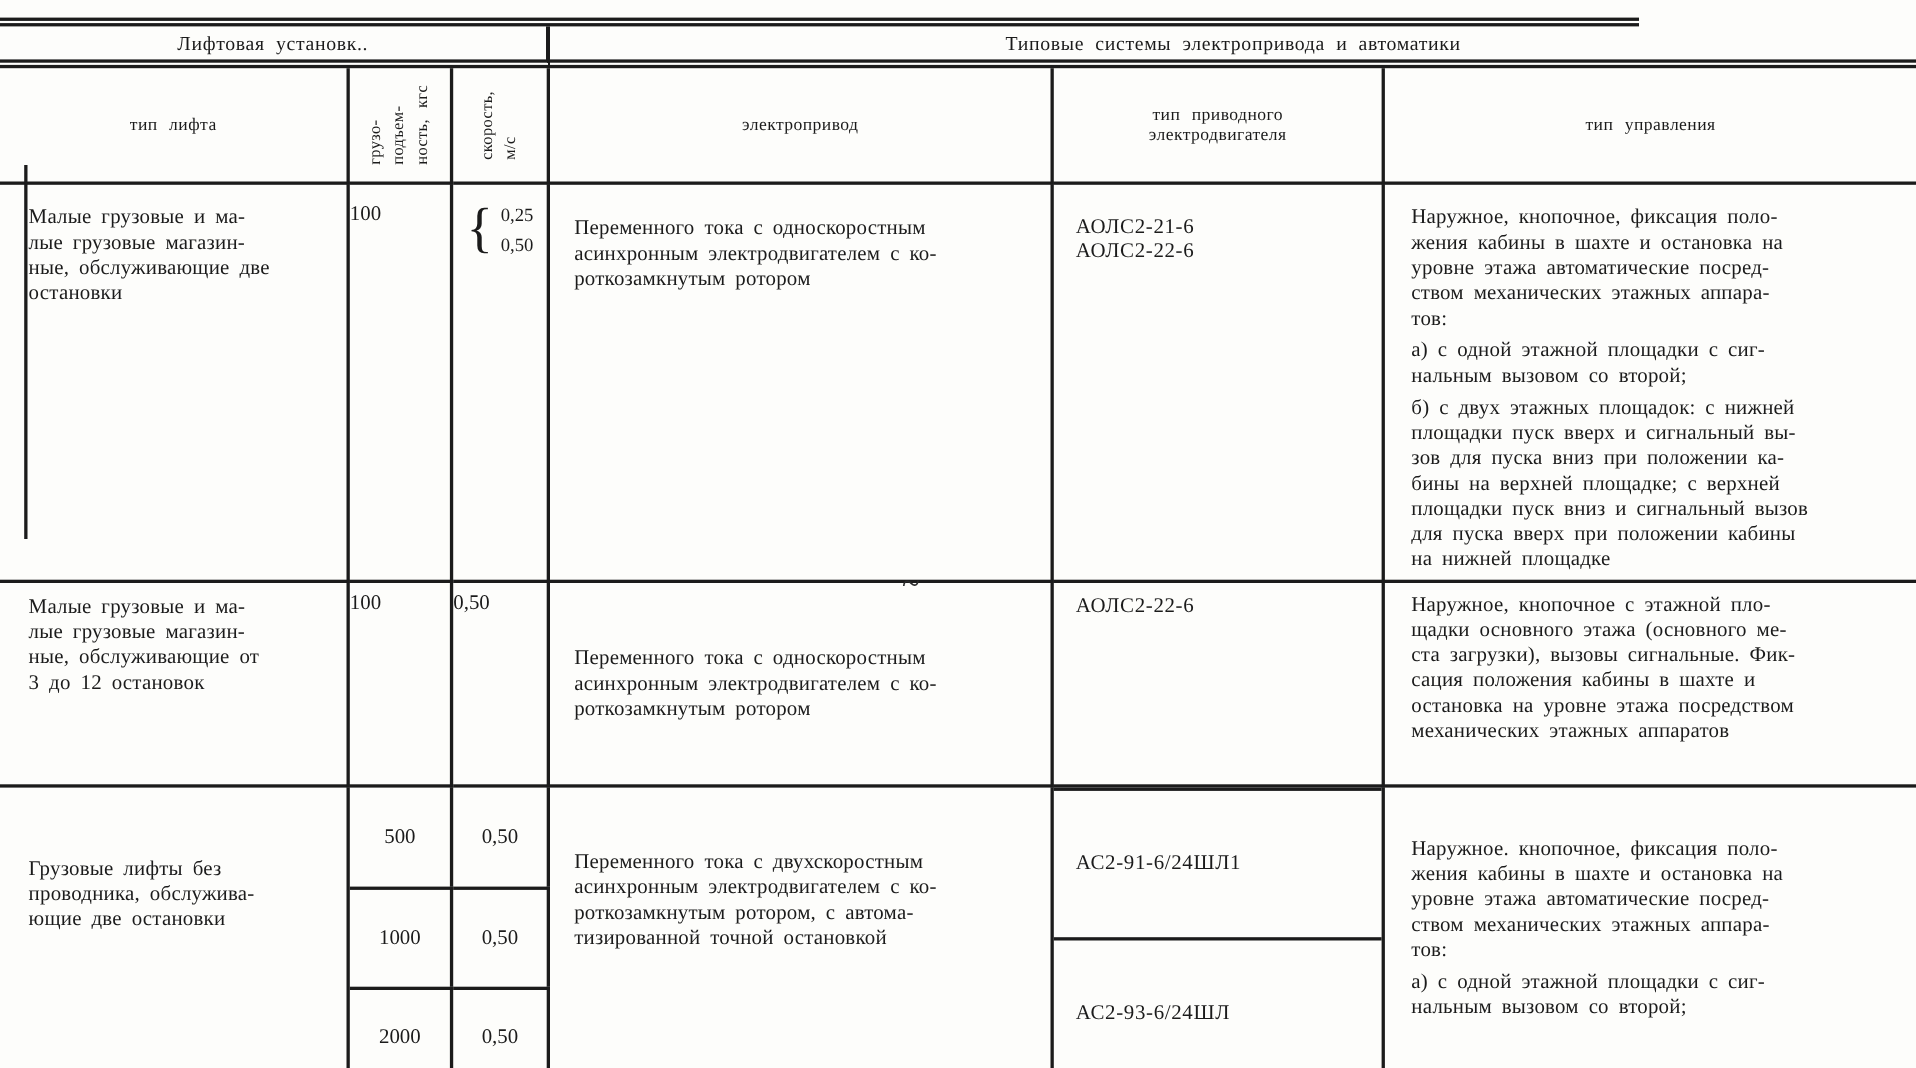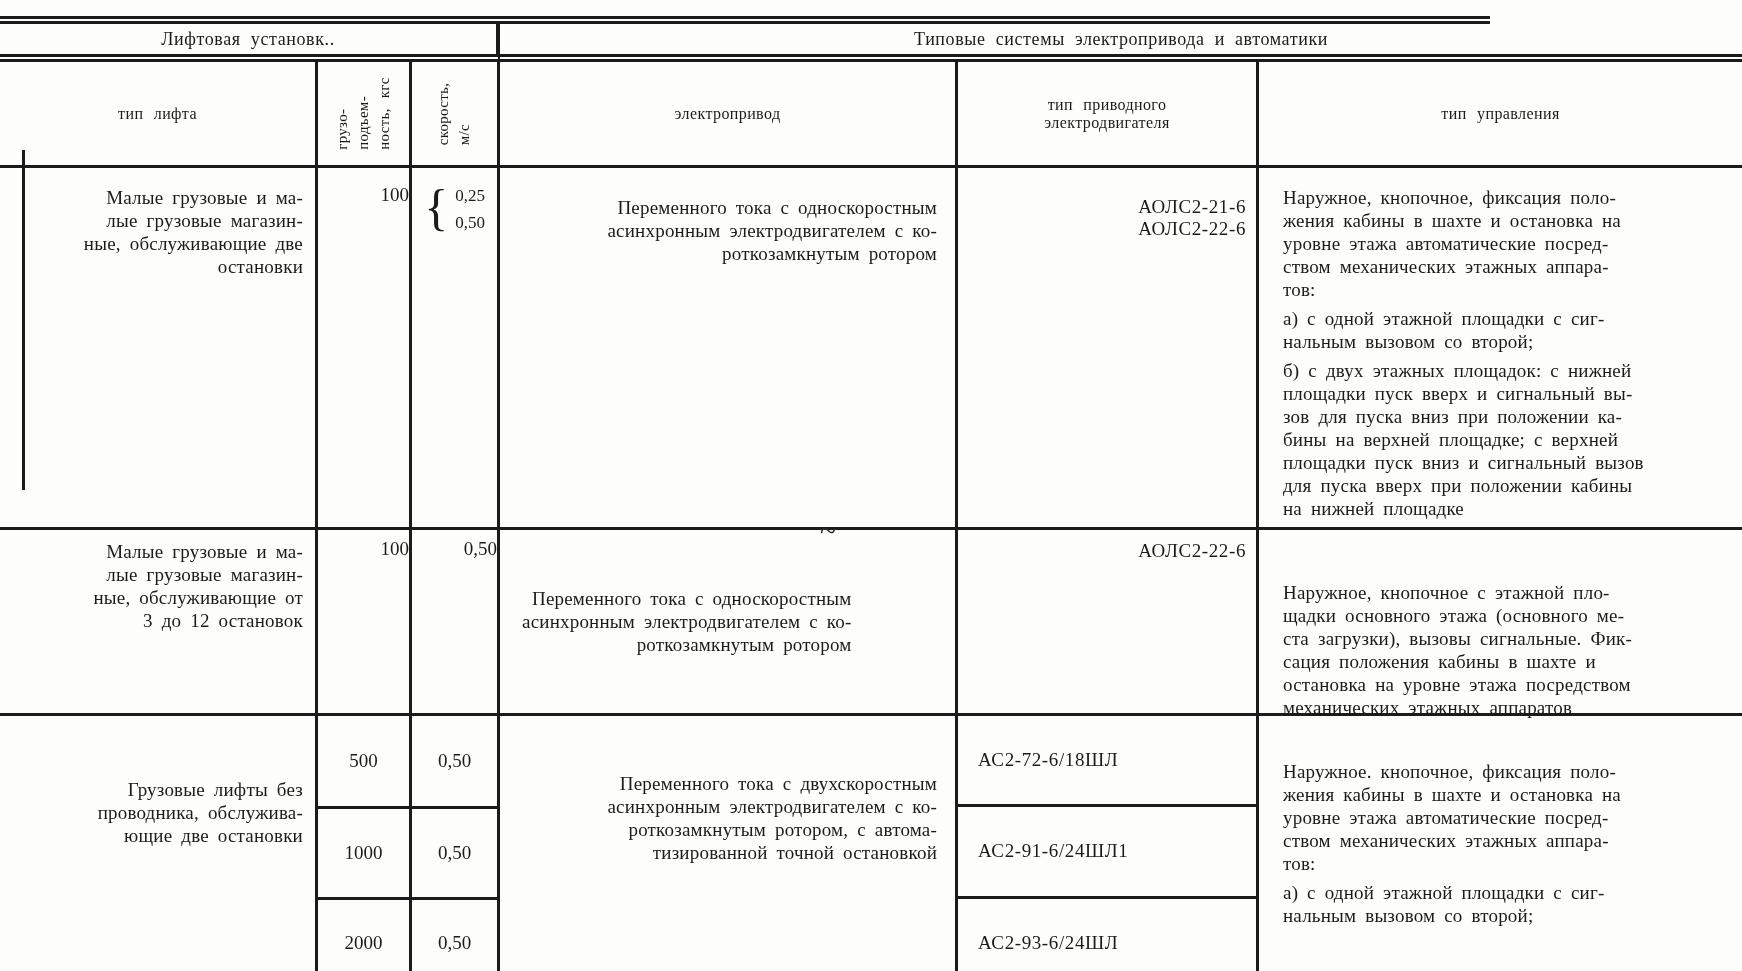--- a/index.html
+++ b/index.html
@@ -19,21 +19,21 @@
   .table{
     position:absolute;left:0;top:16px;
     width:1490px;height:971px;
     display:grid;
     grid-template-columns:318px 94px 88px 458px 301px 483px;
     grid-template-rows:38px 106px 362px 186px 1fr;
     border-top:8px double var(--ink);
   }
   .cell{min-width:0;min-height:0;}
   
-  .bR  {border-right:3px solid var(--ink);text-align:right;}
+  .bR  {border-right:3px solid var(--ink);}
   .bR4 {border-right:4px solid var(--ink);}
   .bB3 {border-bottom:3px solid var(--ink);}
   .bBd {border-bottom:8px double var(--ink);}
   .bT  {border-top:3px solid var(--ink);}
   
   .gh{display:flex;align-items:center;justify-content:center;
       font-size:18px;letter-spacing:.6px;word-spacing:5px;}
   .sh{display:flex;align-items:center;justify-content:center;
       font-size:16px;letter-spacing:.4px;word-spacing:6px;text-align:center;}
   .rot{transform:rotate(-90deg);white-space:pre-line;font-size:15px;
@@ -55,21 +55,21 @@
   .spdvals{font-size:17px;line-height:27px;padding-top:2px;}
   .r1c4{padding:28px 18px 0 22px;}
   .r1c5{padding:28px 10px 0 20px;}
   .r1c6{padding:18px 22px 0 24px;}
   
   .r2c1{padding:10px 12px 0 26px;}
   .r2c2{padding-top:8px;}
   .r2c3{padding-top:8px;}
   .r2c4{display:flex;align-items:center;padding:0 18px 0 22px;}
   .r2c5{padding:10px 10px 0 20px;}
-  .r2c6{padding:8px 22px 0 24px;margin-top:43px;}
+  .r2c6{padding:8px 22px 0 24px;}
   
   .r3c1{padding:62px 12px 0 26px;}
   .cs-grid{display:grid;grid-template-columns:94px 88px;grid-template-rows:1fr 1fr 1fr;}
   .subcell{display:flex;align-items:center;justify-content:center;
            font-size:19px;min-width:0;min-height:0;}
   .r3c4{padding:56px 18px 0 22px;}
   .motors3{display:flex;flex-direction:column;}
   .msub{flex:1;display:flex;align-items:center;padding-left:20px;
         font-size:19px;letter-spacing:.6px;}
   .r3c6{padding:44px 22px 0 24px;}
@@ -208,23 +208,20 @@
         <span>0,50</span>
       </div>
     </div>
     <div class="cell body bR r3c4">
       <p class="para">Переменного тока с двухскоростным
 асинхронным электродвигателем с ко-
 роткозамкнутым ротором, с автома-
 тизированной точной остановкой</p>
     </div>
     <div class="cell motors3 bR">
-      <div class="msub">
-        <span>АС2-72-6/18ШЛ</span>
-      </div>
       <div class="msub bT">
         <span>АС2-91-6/24ШЛ1</span>
       </div>
       <div class="msub bT">
         <span>АС2-93-6/24ШЛ</span>
       </div>
     </div>
     <div class="cell body r3c6">
       <p class="para">Наружное. кнопочное, фиксация поло-
 жения кабины в шахте и остановка на

